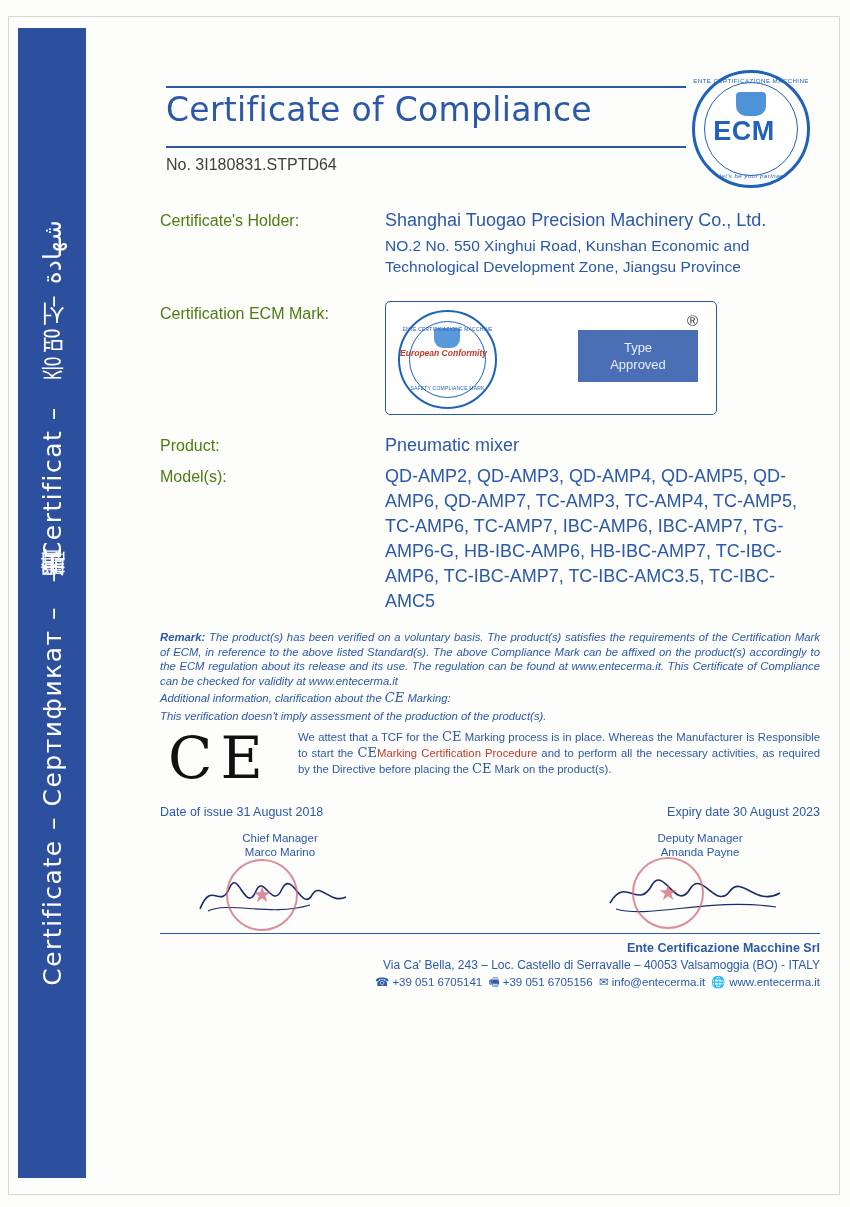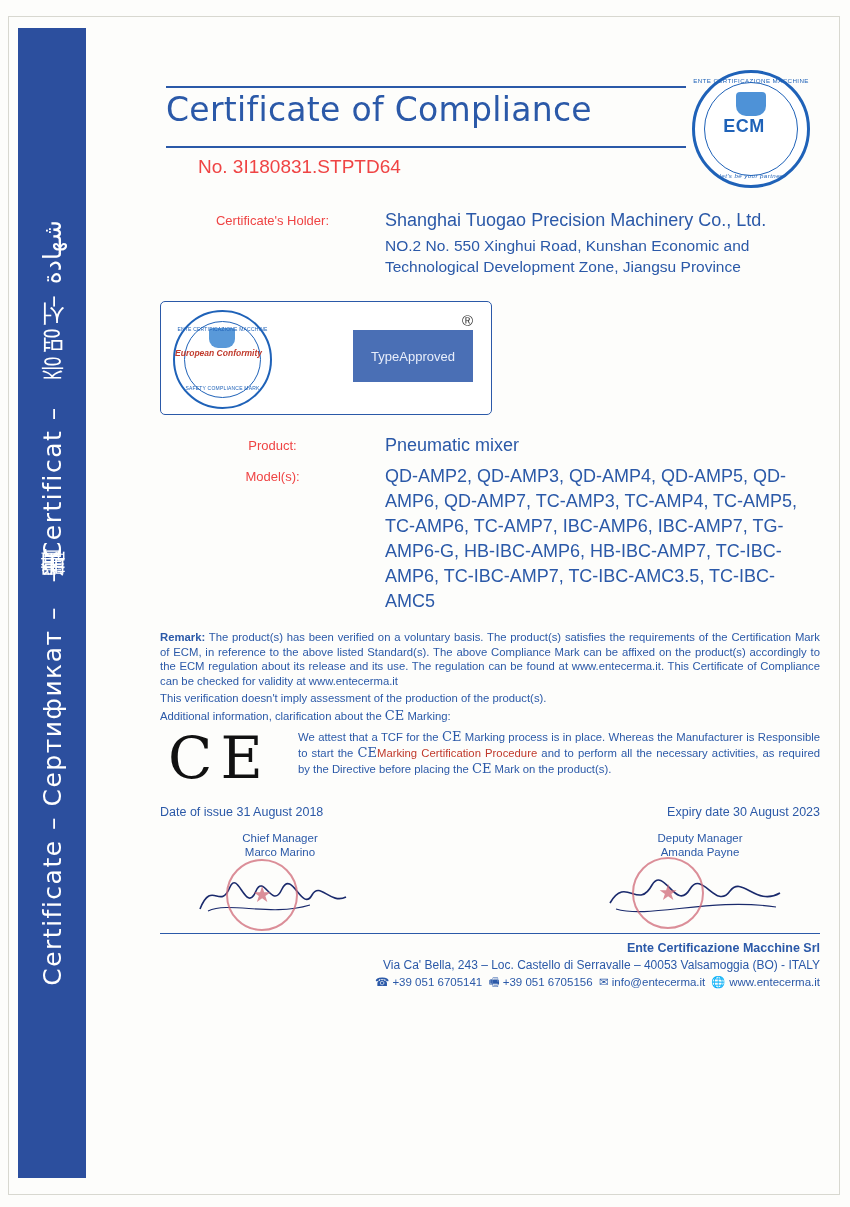--- a/index.html
+++ b/index.html
@@ -91,23 +91,22 @@
     left: 6px;
     top: 86px;
     width: 520px;
     height: 2px;
     background: #2b59a8;
   }
   .cert-no {
     position: absolute;
     left: 6px;
     top: 96px;
-    font-size: 19px;
-    color: #ef4444;
-    margin-left: 32px;
+    font-size: 16px;
+    color: #404040;
   }
   
   .ecm-logo {
     position: absolute;
     right: 10px;
     top: 10px;
     width: 118px;
     height: 118px;
   }
   .ecm-logo .ring {
@@ -121,21 +120,21 @@
     position: absolute;
     inset: 12px;
     border-radius: 50%;
     border: 1px solid #1f62b8;
   }
   .ecm-logo .ecm-text {
     position: absolute;
     left: 0; right: 14px;
     top: 46px;
     text-align: center;
-    font-size: 18px;
+    font-size: 27px;
     font-weight: bold;
     color: #1f62b8;
     letter-spacing: 0.5px;
   }
   .ecm-logo .arc-top, .ecm-logo .arc-bottom {
     position: absolute;
     left: 0; right: 0;
     text-align: center;
     font-size: 6.2px;
     color: #1f62b8;
@@ -155,24 +154,23 @@
   }
   
   .rows { margin-top: 52px; }
   .row {
     display: flex;
     margin-bottom: 6px;
   }
   .row .label {
     width: 225px;
     flex: 0 0 225px;
-    font-size: 13px;
-    color: #ef4444;
+    font-size: 16px;
+    color: #4d7c0f;
     line-height: 25px;
-    text-align: center;
   }
   .row .value {
     flex: 1;
     font-size: 18px;
     color: #2b59a8;
     line-height: 25px;
   }
   .value .sub {
     font-size: 15.5px;
     line-height: 21px;
@@ -240,42 +238,42 @@
   .type-approved {
     position: absolute;
     right: 18px;
     top: 28px;
     width: 120px;
     height: 52px;
     background: #4a6fb5;
     color: #e8eefb;
     font-size: 13px;
     display: flex;
-    flex-direction: row;
+    flex-direction: column;
     align-items: center;
     justify-content: center;
     line-height: 17px;
   }
   .reg-mark {
     position: absolute;
     right: 18px;
     top: 6px;
     font-size: 15px;
     color: #333;
   }
   
   .remark {
     margin-top: 16px;
     font-size: 11.3px;
     line-height: 14.5px;
     color: #2b59a8;
     text-align: justify;
   }
   .remark b { font-weight: bold; }
-  .remark p { margin: 0 0 3px 0; }
+  .remark p { margin: 0 0 3px 0; font-style: italic; }
   .ce-block {
     margin-top: 6px;
     display: flex;
     align-items: flex-start;
   }
   .ce-big {
     width: 130px;
     flex: 0 0 130px;
     font-size: 58px;
     color: #111;
@@ -381,20 +379,21 @@
 
       <div class="row">
         <div class="label">Certificate's Holder:</div>
         <div class="value">
           <span>Shanghai Tuogao Precision Machinery Co., Ltd.</span>
           <span class="sub">NO.2 No. 550 Xinghui Road, Kunshan Economic and Technological Development Zone, Jiangsu Province</span>
         </div>
       </div>
 
       <div class="row mark-row">
+        <div class="label">Certification ECM Mark:</div>
         <div class="value">
           <div class="mark-box">
             <div class="mark-seal">
               <div class="inner"></div>
               <div class="blob"></div>
               <div class="arcup">ENTE CERTIFICAZIONE MACCHINE</div>
               <div class="redtext">European Conformity</div>
               <div class="arcdn">SAFETY COMPLIANCE MARK</div>
             </div>
             <div class="reg-mark">®</div>
@@ -417,24 +416,24 @@
       </div>
 
 
     </div>
 
     <div class="remark">
       <p>
         <b>Remark:</b>
         <span>The product(s) has been verified on a voluntary basis. The product(s) satisfies the requirements of the Certification Mark of ECM, in reference to the above listed Standard(s). The above Compliance Mark can be affixed on the product(s) accordingly to the ECM regulation about its release and its use. The regulation can be found at www.entecerma.it. This Certificate of Compliance can be checked for validity at www.entecerma.it</span>
       </p>
-      <p>This verification doesn't imply assessment of the production of the product(s).</p>
       <p>
         <span>Additional information, clarification about the </span><span class="ce-inline">CE</span><span> Marking:</span>
       </p>
+      <p>This verification doesn't imply assessment of the production of the product(s).</p>
     </div>
 
     <div class="ce-block">
       <div class="ce-big">CE</div>
       <div class="ce-text">
         <span>We attest that a TCF for the </span><span class="ce-inline">CE</span><span> Marking process is in place. Whereas the Manufacturer is Responsible to start the </span><span class="ce-inline">CE</span><span class="red-italic">Marking Certification Procedure</span><span> and to perform all the necessary activities, as required by the Directive before placing the </span><span class="ce-inline">CE</span><span> Mark on the product(s).</span>
       </div>
     </div>
 
     <div class="sig-row">

